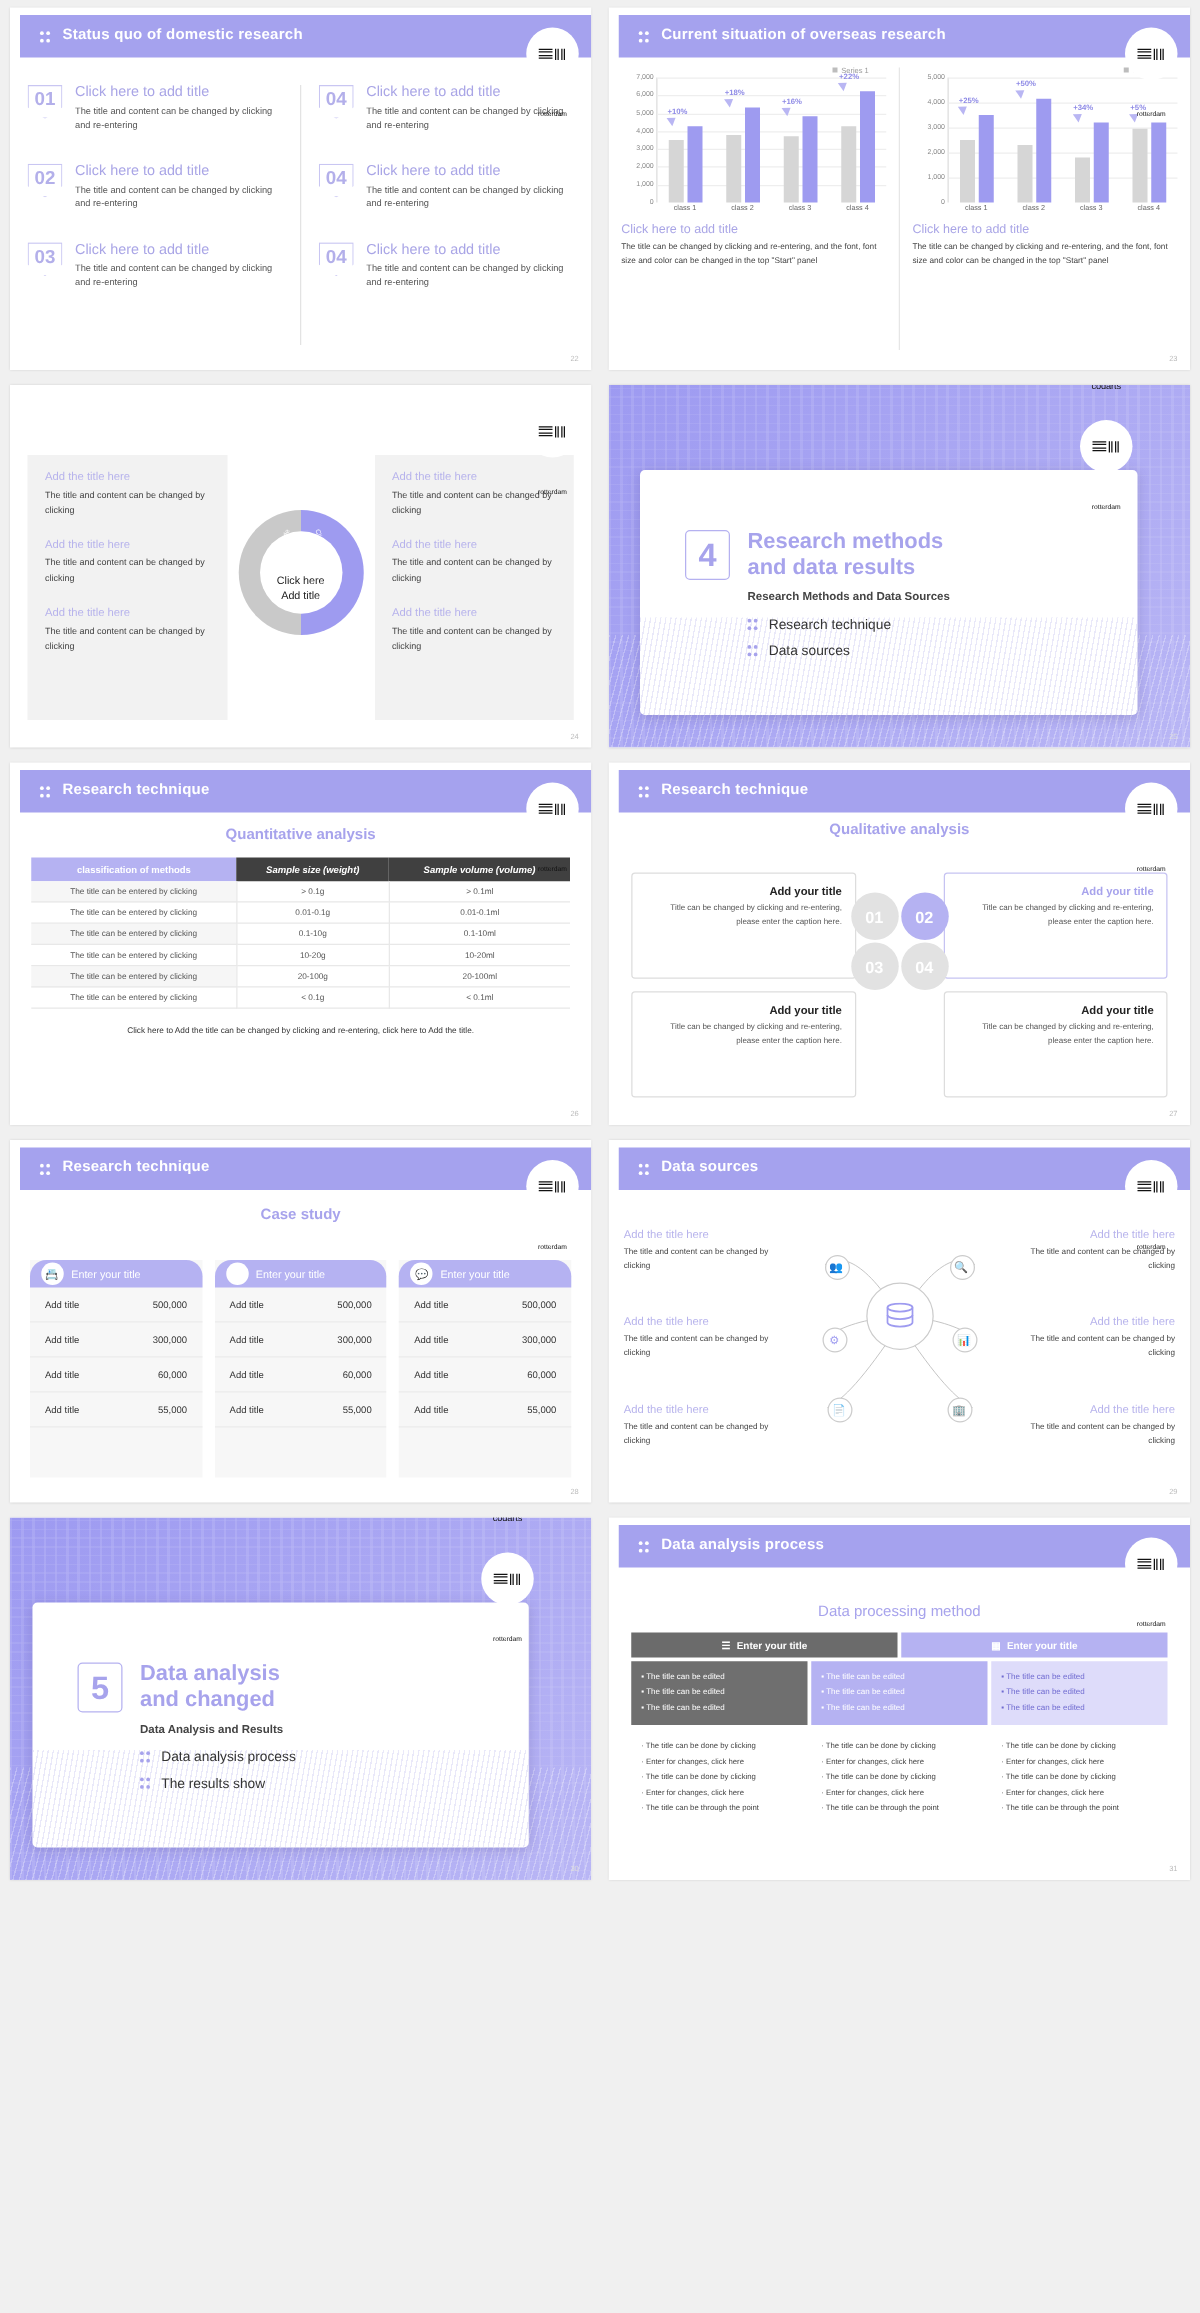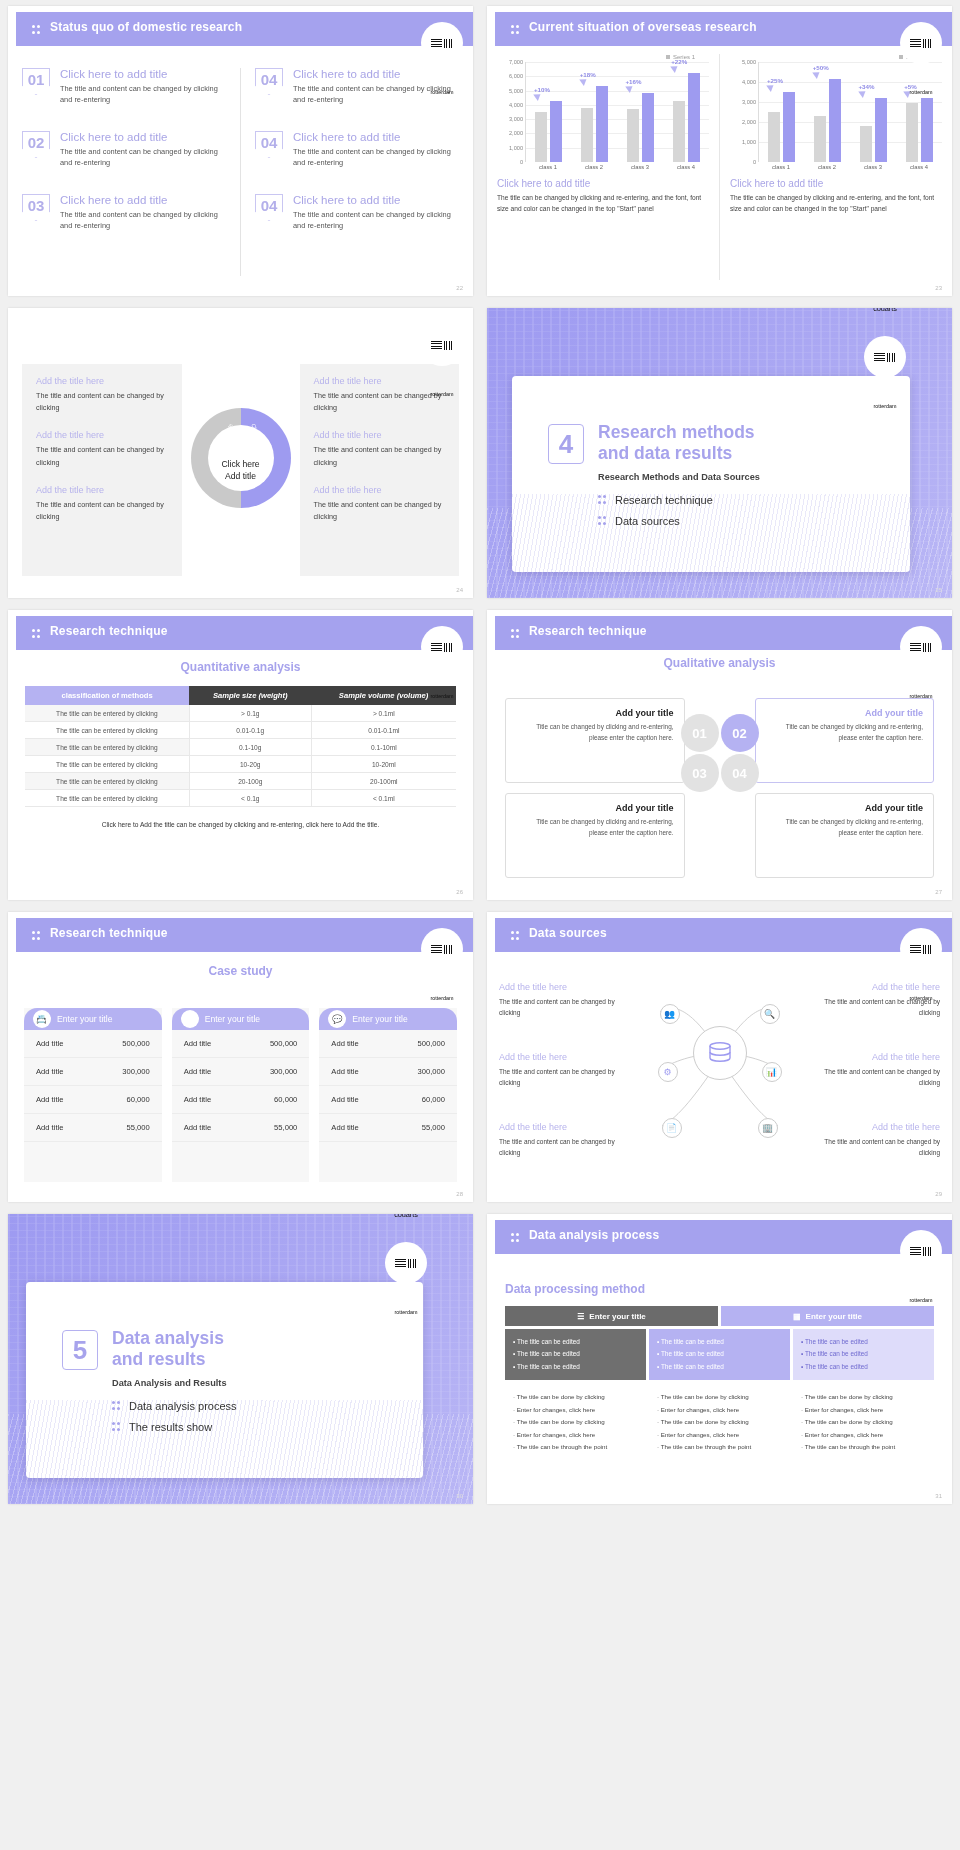--- a/index.html
+++ b/index.html
@@ -150,21 +150,21 @@
   .ds-col { position:absolute; width:120px; }
   .ds-col h5 { font-size:9px; color:#b7b3ec; font-weight:normal; margin-bottom:4px; }
   .ds-col p { font-size:6.5px; color:#444; line-height:1.7; }
   .ds-l { left:0; text-align:left; }
   .ds-r { right:0; text-align:right; }
   .hub { position:absolute; left:50%; top:62px; transform:translateX(-50%); width:54px;height:54px;border-radius:50%;border:1px solid #ccc; display:flex;align-items:center;justify-content:center; background:#fff; }
   .node { position:absolute; width:20px;height:20px;border-radius:50%;border:1px solid #ccc; background:#fff; display:flex;align-items:center;justify-content:center; font-size:9px; color:#9e9bf0; }
 
   
   .dap { position:absolute; top:68px; left:18px; right:18px; bottom:18px; }
-  .dap-h { text-align:left; font-size:12px; color:#a7a3ec; font-weight:bold; margin-bottom:10px; }
+  .dap-h { text-align:center; font-size:12px; color:#a7a3ec; font-weight:normal; margin-bottom:10px; }
   .dap-tabs { display:flex; gap:3px; }
   .dtab { flex:1; height:20px; display:flex; align-items:center; justify-content:center; color:#fff; font-size:8px; font-weight:bold; gap:5px; }
   .dtab.g { background:#6b6b6b; }
   .dtab.p { background:#b5b2f2; }
   .dap-mid { display:flex; gap:3px; margin-top:3px; }
   .dm { flex:1; padding:7px 8px; }
   .dm.g { background:#6f6f6f; }
   .dm.p { background:#b5b2f2; }
   .dm.l { background:#dedcfa; }
   .dm div { font-size:6.4px; line-height:1.95; color:#fff; }
@@ -851,21 +851,21 @@
             <span style="height:9px"></span>
           </div>
       </div>
       <div class="lb">rotterdam</div>
     </div>
     <div class="card" style="left:18px;right:50px;">
       <div class="wave2"></div>
       <div class="secnum">5</div>
       <div class="sectitle">
         <div>Data analysis</div>
-        <div>and results</div>
+        <div>and changed</div>
       </div>
       <div class="secsub">Data Analysis and Results</div>
       <div class="secbul">
         <div>
           <span class="bd">
               <i></i>
               <i></i>
               <i></i>
               <i></i>
             </span>

